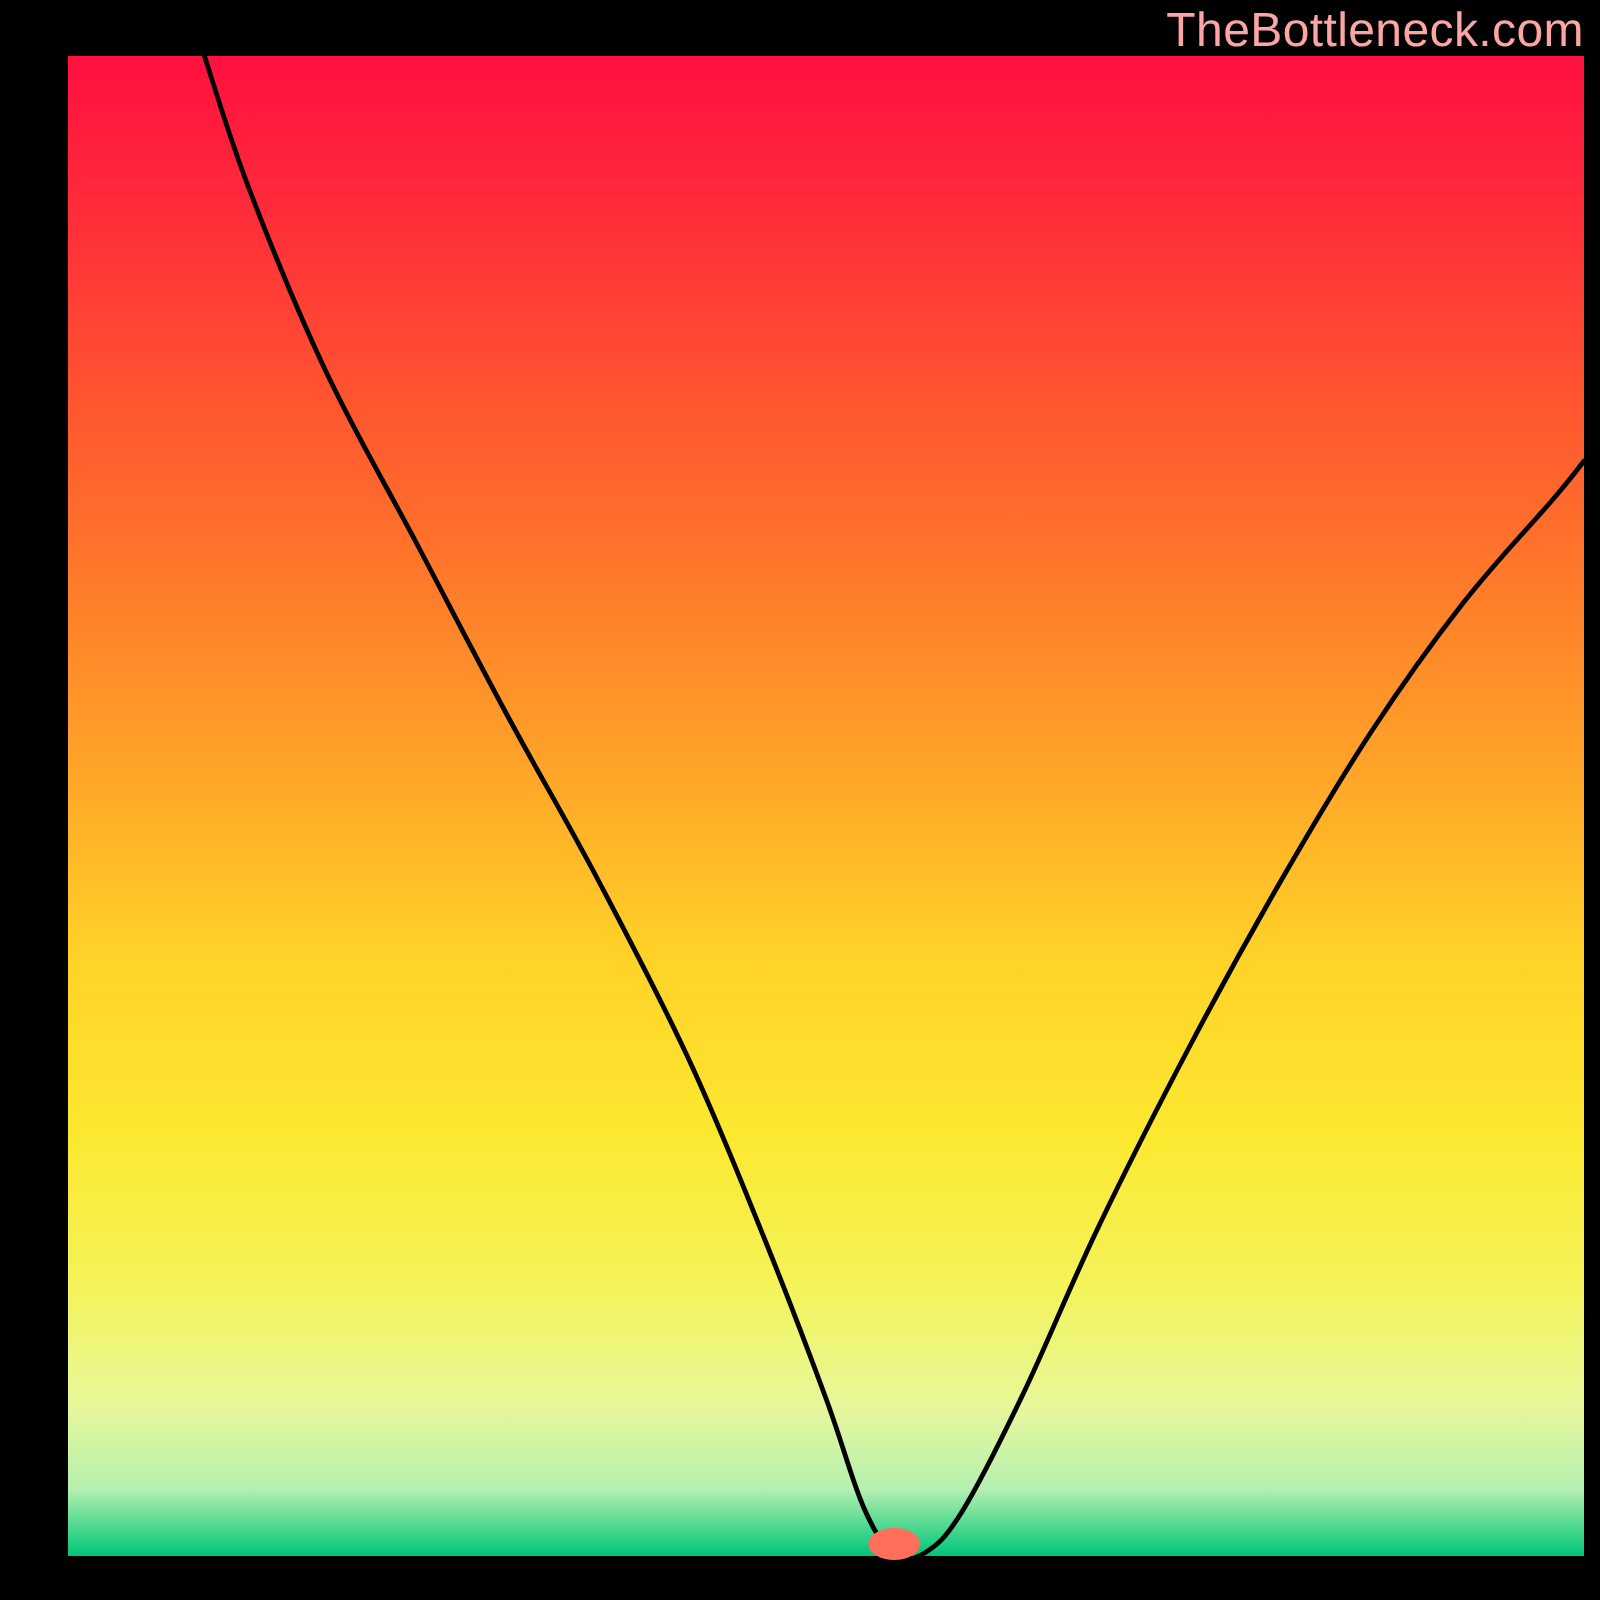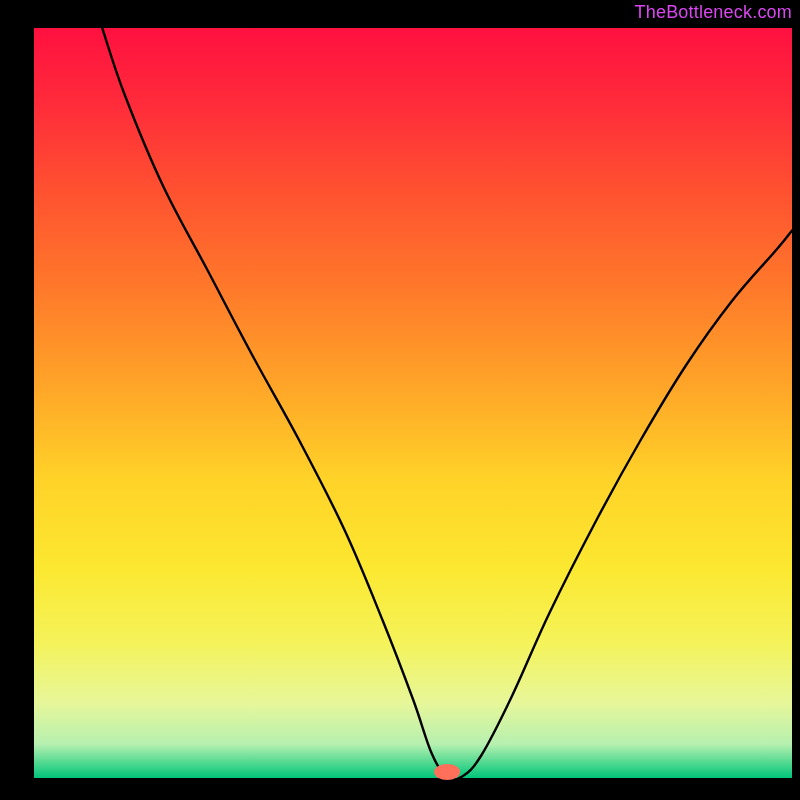--- a/index.html
+++ b/index.html
@@ -16,22 +16,22 @@
     width: 800px;
     height: 800px;
   }
   svg {
     display: block;
   }
   .watermark {
     position: absolute;
     top: 2px;
     right: 8px;
-    color: #d946ef;
-    font-size: 18px;
+    color: #fca5a5;
+    font-size: 24px;
     font-weight: 500;
     letter-spacing: 0.2px;
     user-select: none;
   }
 </style>
 </head>
 <body>
 
 <div class="stage">
   <svg id="svg" width="800" height="800" viewBox="0 0 800 800">

